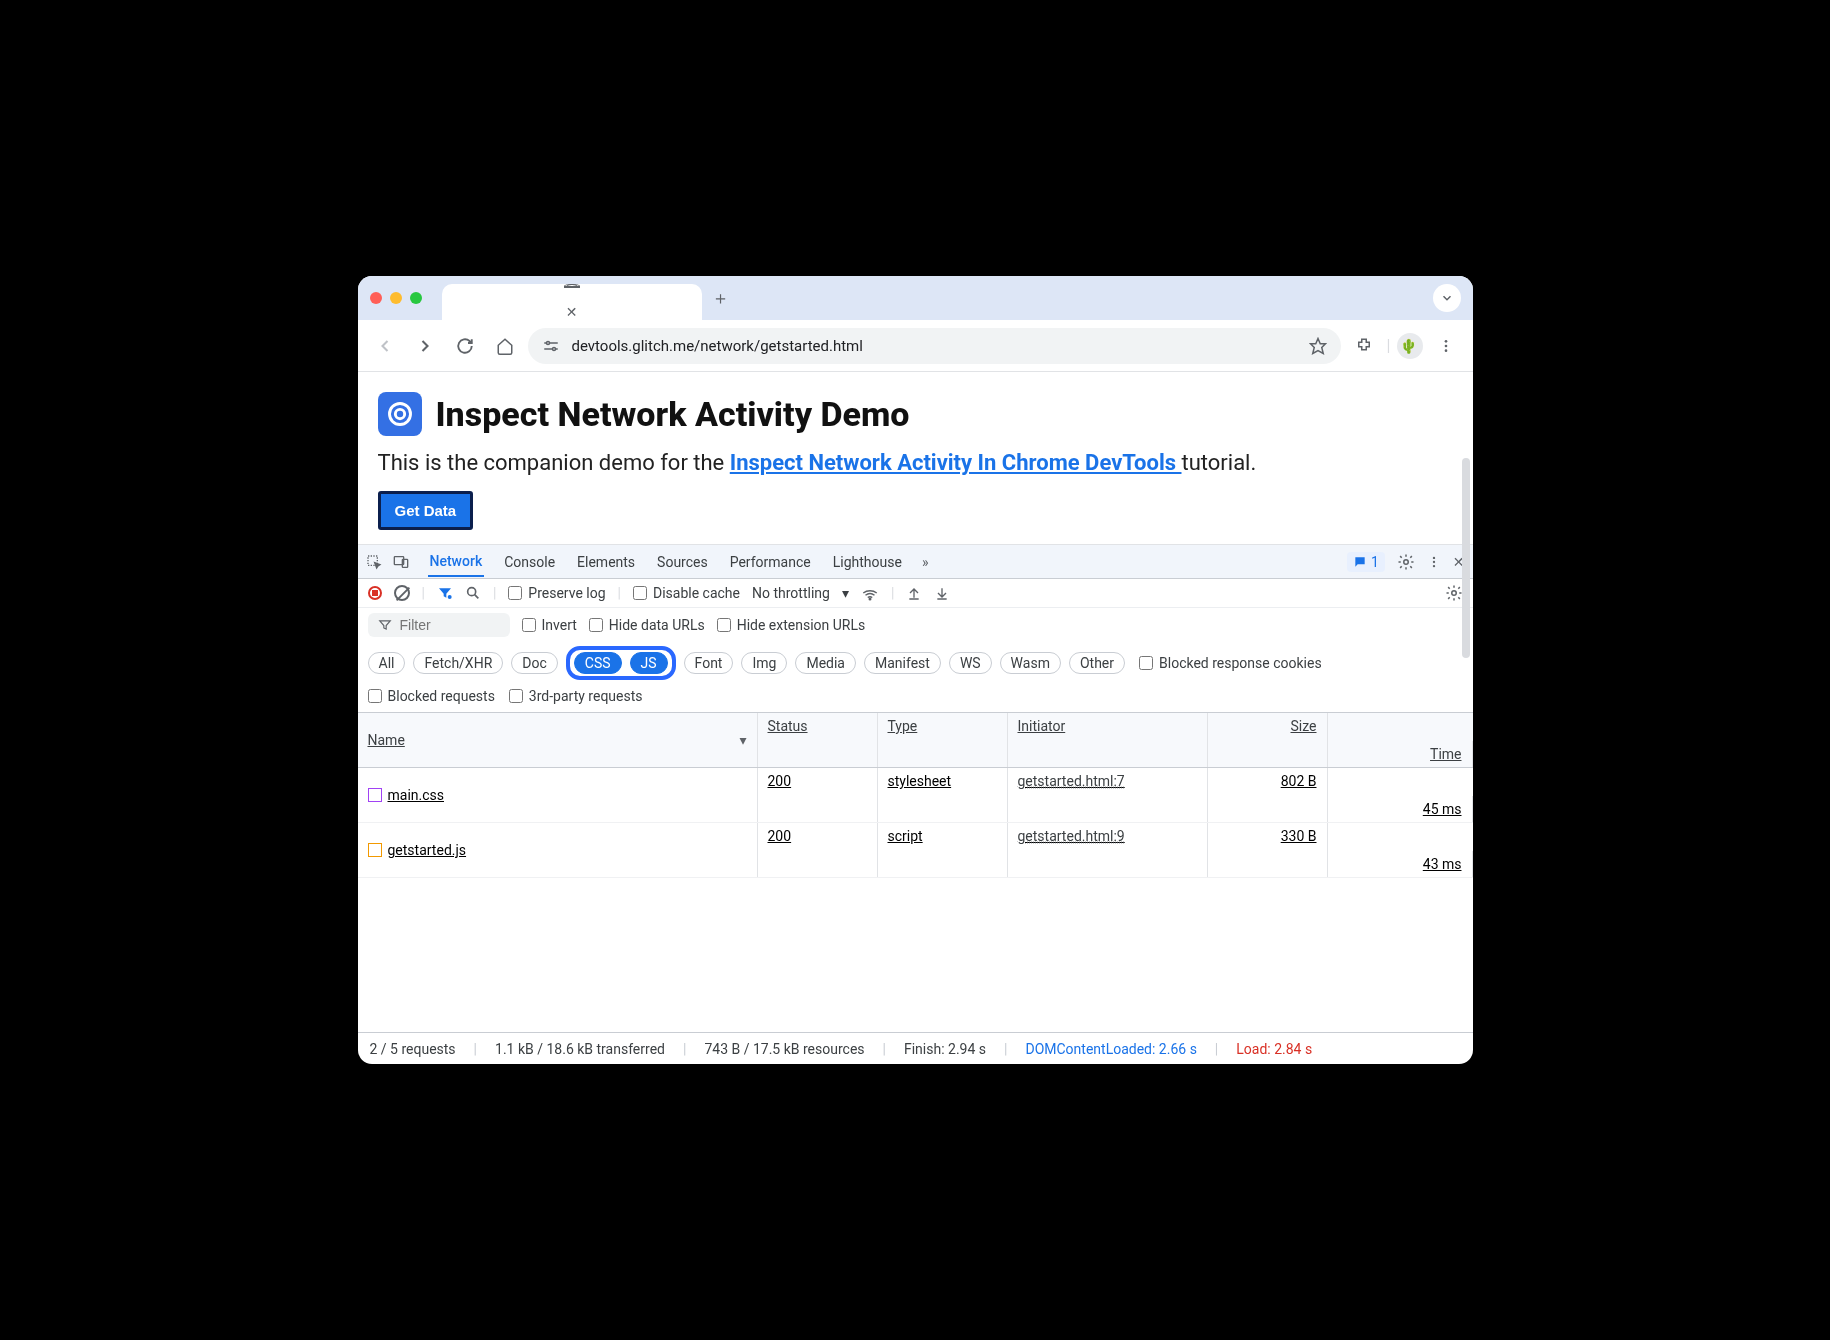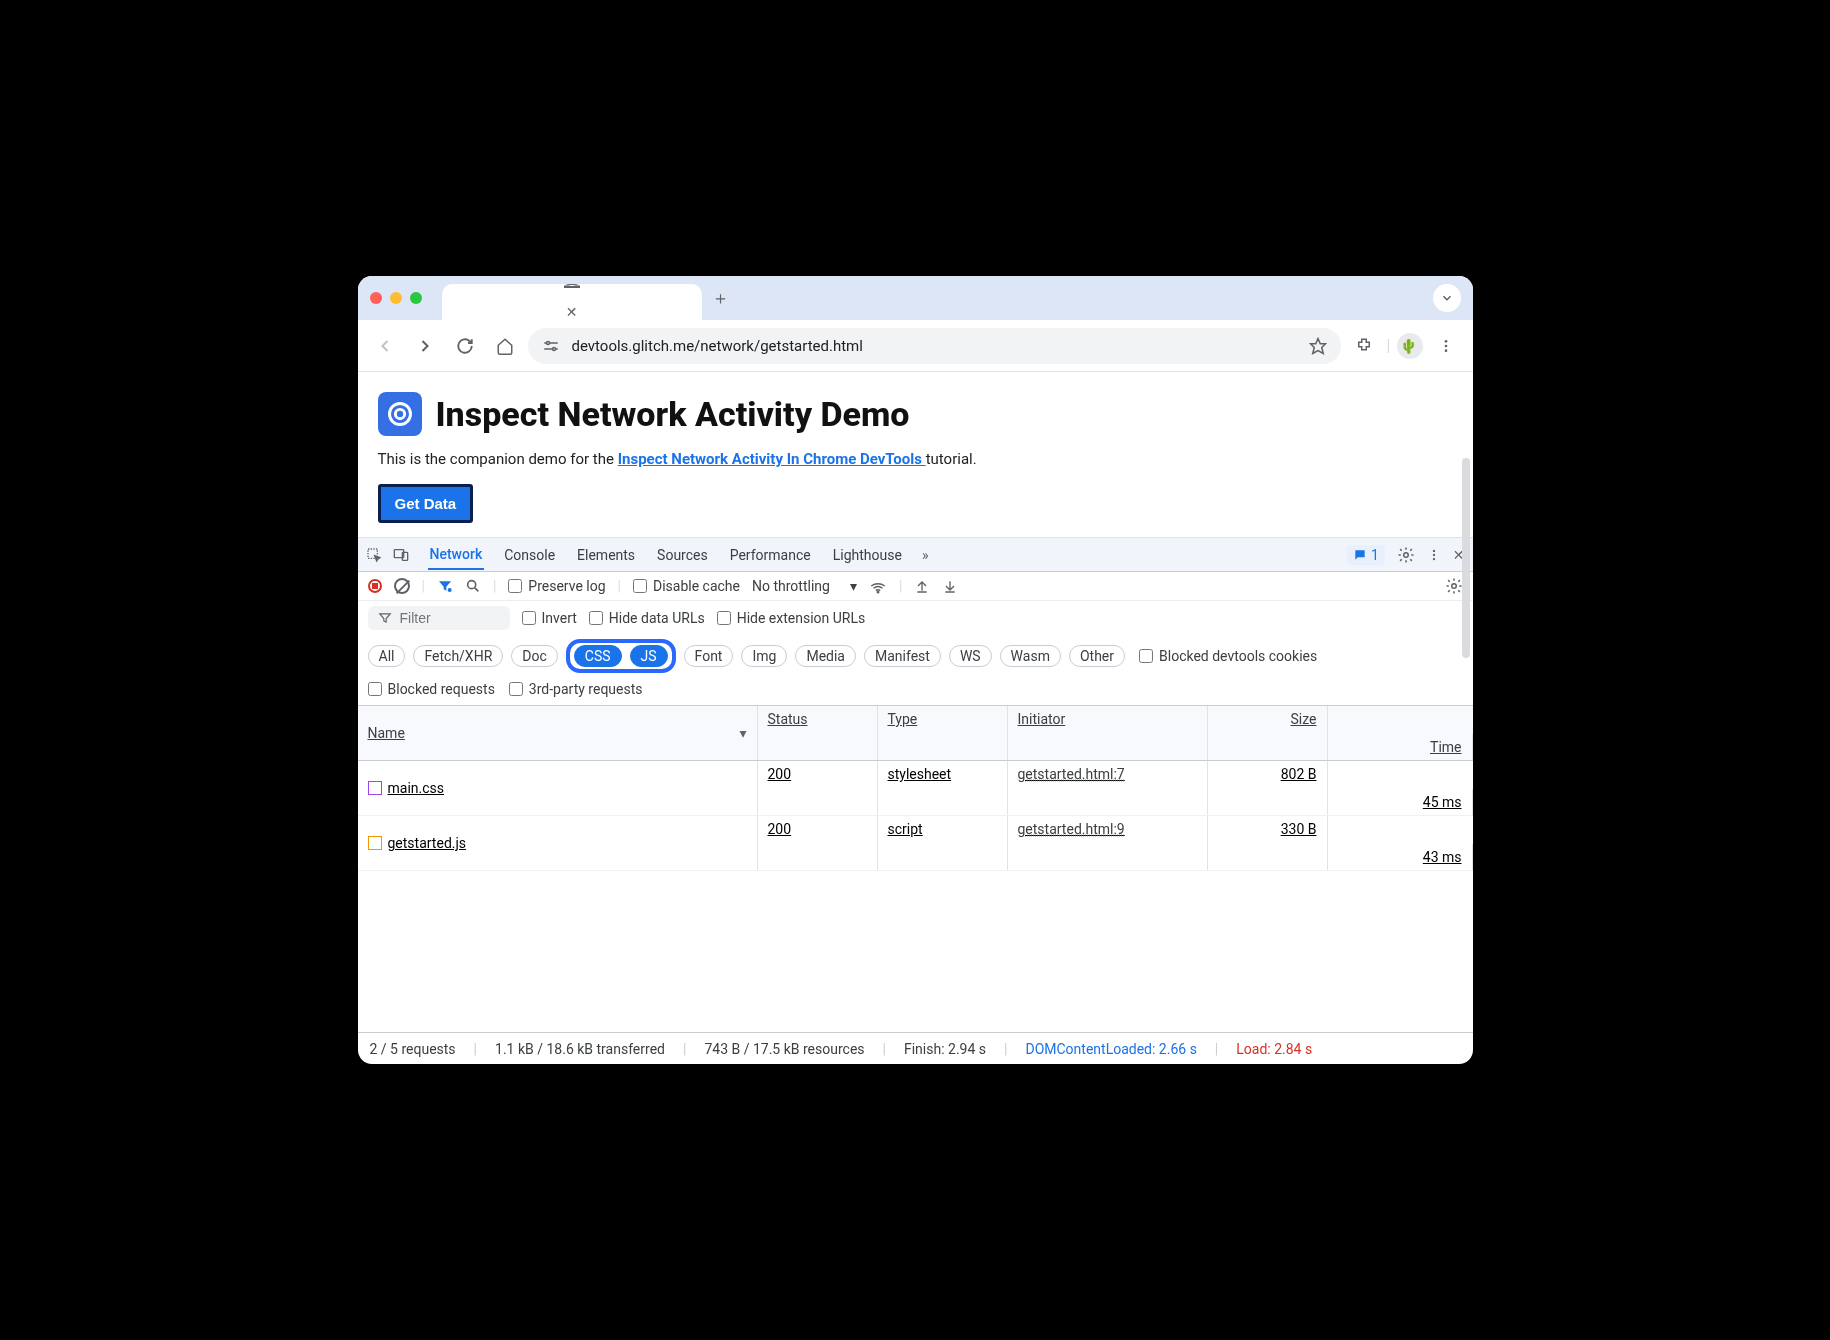--- a/index.html
+++ b/index.html
@@ -76,21 +76,21 @@
 .avatar { width:26px; height:26px; border-radius:50%; background:#e8eaed; display:flex; align-items:center; justify-content:center; font-size:14px;}
 
 
 .page {
   padding: 20px 20px 14px 20px;
   border-bottom: 1px solid #e1e3e6;
 }
 .page-header { display:flex; align-items:center; gap:14px; margin-bottom:14px;}
 .page-logo { width:44px; height:44px; background:#3470e4; border-radius:8px; display:flex; align-items:center; justify-content:center; color:#fff;}
 .page-title { font-size:34px; font-weight:800; color:#111;}
-.page-desc { font-size:15px; color:#222;}
+.page-desc { font-size:22px; color:#222;}
 .page-desc a { color:#1a73e8; font-weight:700; text-decoration:underline;}
 .getdata { margin-top:16px; background:#1a73e8; color:#fff; border:3px solid #0b1f4d; padding:8px 14px; font-size:15px; font-weight:700; border-radius:3px;}
 
 
 .dt-tabs {
   height: 34px;
   background:#f1f5fb;
   border-bottom:1px solid #c9cdd3;
   display:flex; align-items:center;
   padding: 0 8px;
@@ -105,21 +105,21 @@
 
 
 .net-row { display:flex; align-items:center; gap:12px; padding:5px 10px; font-size:14px; border-bottom:1px solid #eceef1; flex-wrap:wrap;}
 .net-row .rec { width:14px; height:14px; border:2px solid #d93025; border-radius:50%; display:flex; align-items:center; justify-content:center;}
 .net-row .rec::after{content:""; width:6px; height:6px; background:#d93025;}
 .net-row .clear { width:16px; height:16px; border:2px solid #5f6368; border-radius:50%; position:relative;}
 .net-row .clear::after{content:""; position:absolute; width:18px; height:2px; background:#5f6368; transform:rotate(-45deg); top:6px; left:-2px;}
 .funnel { color:#1a73e8; }
 .chk { display:flex; align-items:center; gap:6px; color:#3c4043;}
 .chk input { width:14px; height:14px;}
-.select-like { display:flex; align-items:center; gap:20px; color:#3c4043;}
+.select-like { display:flex; align-items:center; gap:12px; color:#3c4043;}
 .gear-right { margin-left:auto; color:#5f6368;}
 
 .filter-row input.filter-input { border:none; outline:none; background:transparent; font-size:14px; width:100px; color:#5f6368;}
 .filter-box { display:flex; align-items:center; gap:8px; background:#f1f3f4; padding:4px 10px; border-radius:6px; color:#5f6368;}
 
 .chips-row { display:flex; align-items:center; gap:8px; padding:4px 10px 6px 10px; font-size:14px; flex-wrap:wrap;}
 .chip { border:1px solid #c9cdd3; border-radius:12px; padding:2px 10px; color:#3c4043; cursor:pointer;}
 .chip.selected { background:#1a73e8; color:#fff; border-color:#1a73e8;}
 .highlight-wrap { border:4px solid #2a68ff; border-radius:14px; padding:2px 4px; display:flex; gap:8px;}
 .chips-row .chk { margin-left:6px;}
@@ -382,21 +382,21 @@
     </span>
     <span class="chip">Font</span>
     <span class="chip">Img</span>
     <span class="chip">Media</span>
     <span class="chip">Manifest</span>
     <span class="chip">WS</span>
     <span class="chip">Wasm</span>
     <span class="chip">Other</span>
     <label class="chk">
         <input type="checkbox" style="">
-        <span>Blocked devtools cookies</span>
+        <span>Blocked response cookies</span>
       </label>
   </div>
   <div class="subrow">
     <label class="chk">
         <input type="checkbox" style="">
         <span>Blocked requests</span>
       </label>
     <label class="chk">
         <input type="checkbox" style="">
         <span>3rd-party requests</span>

